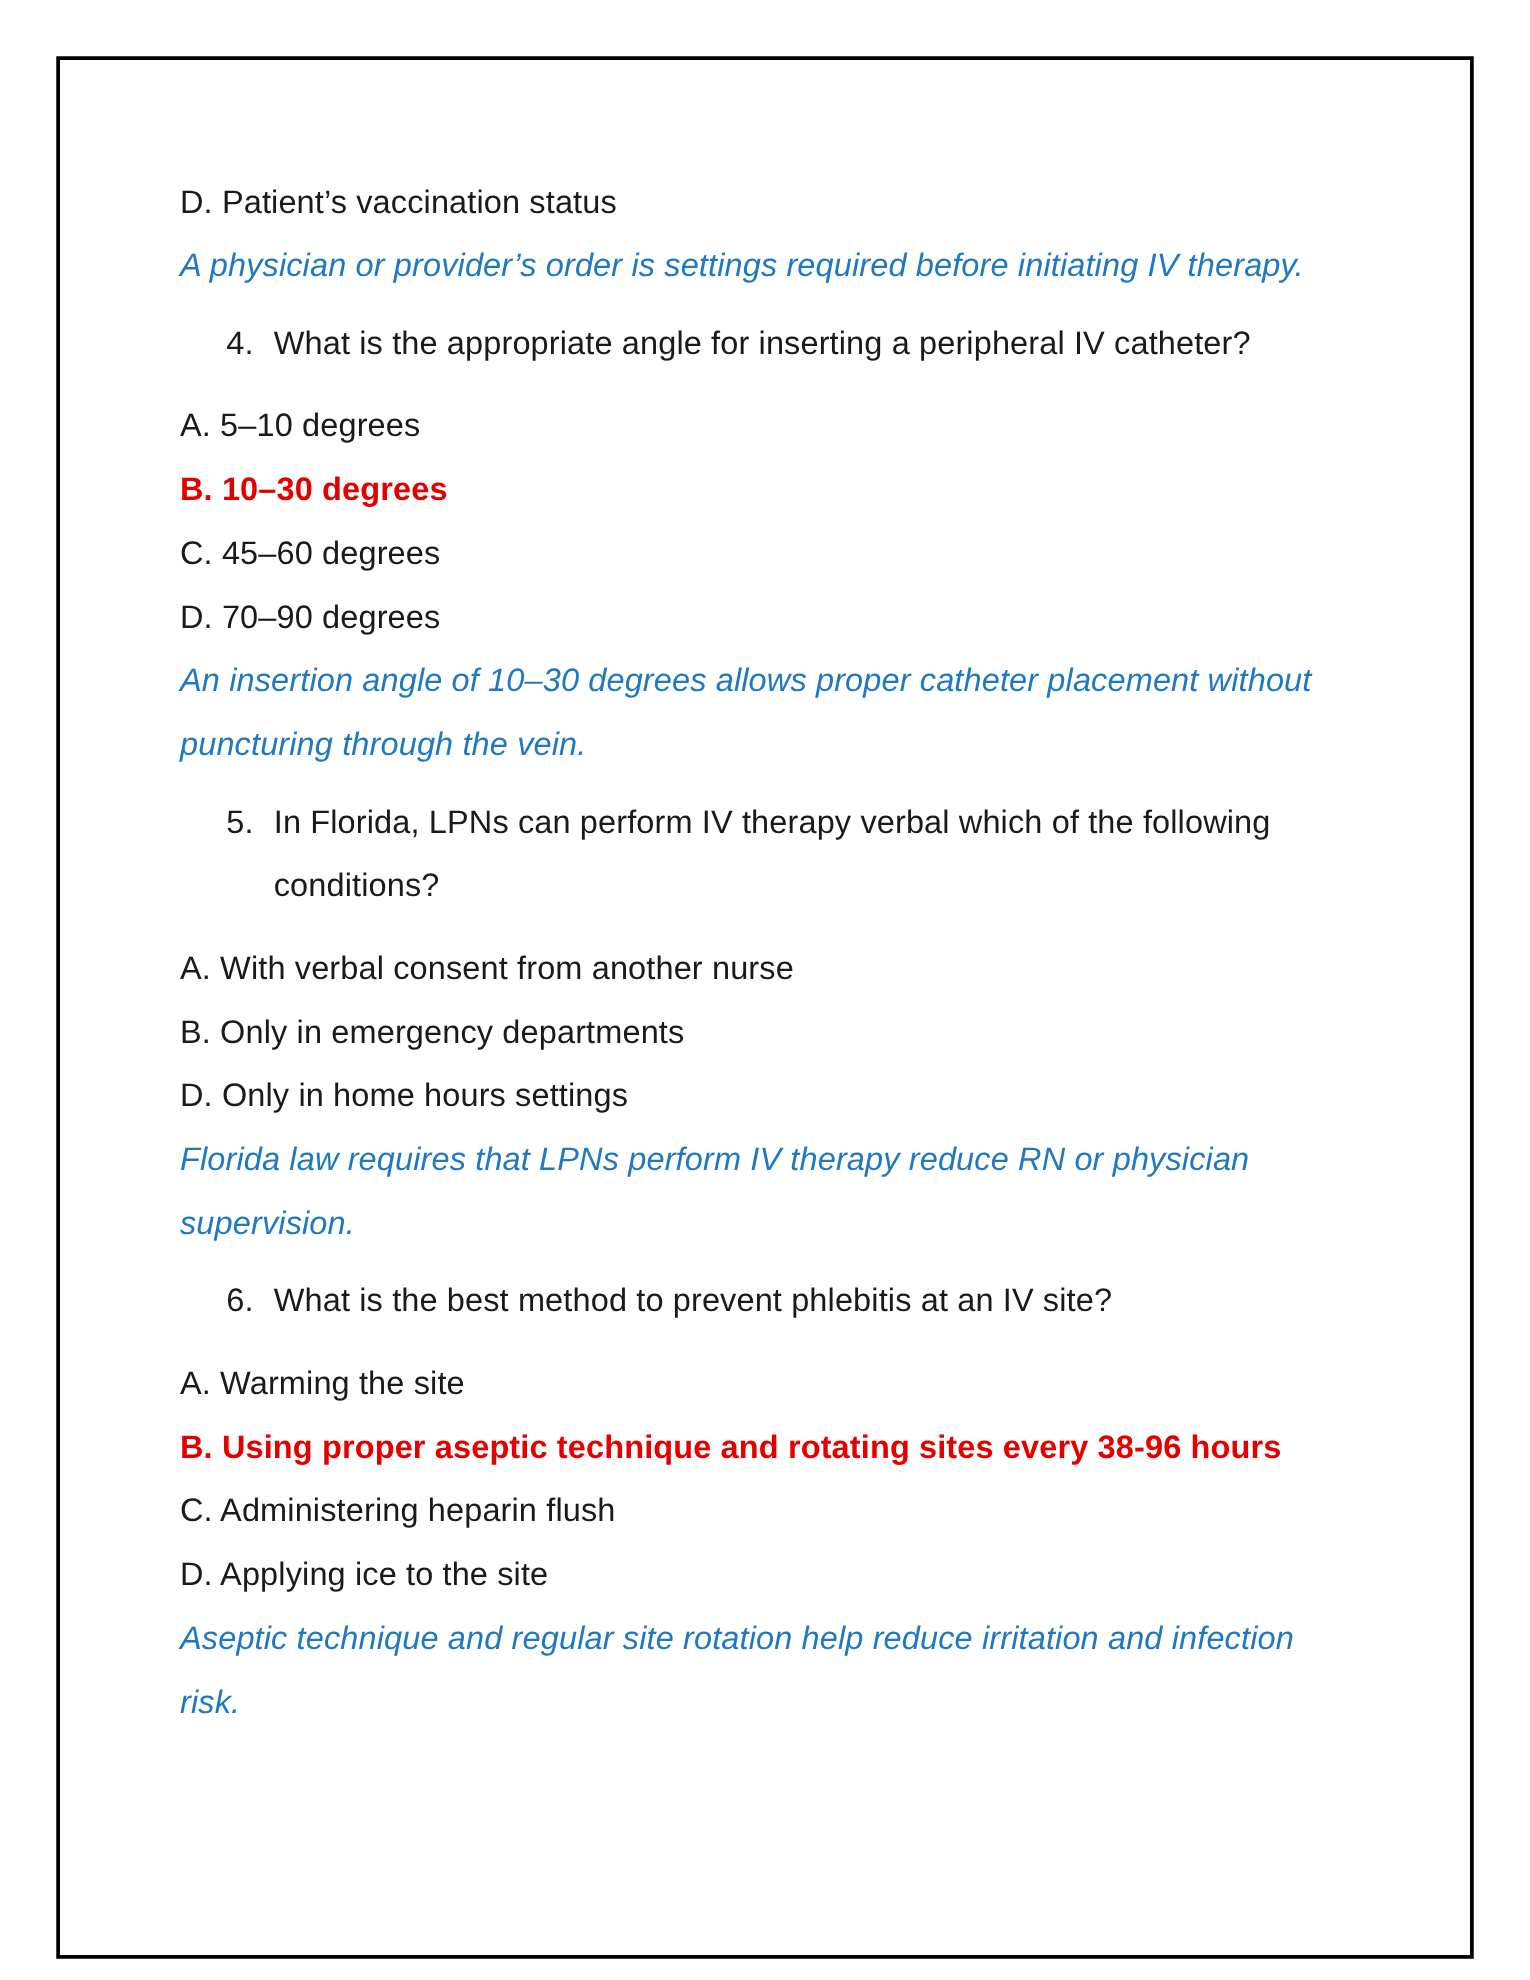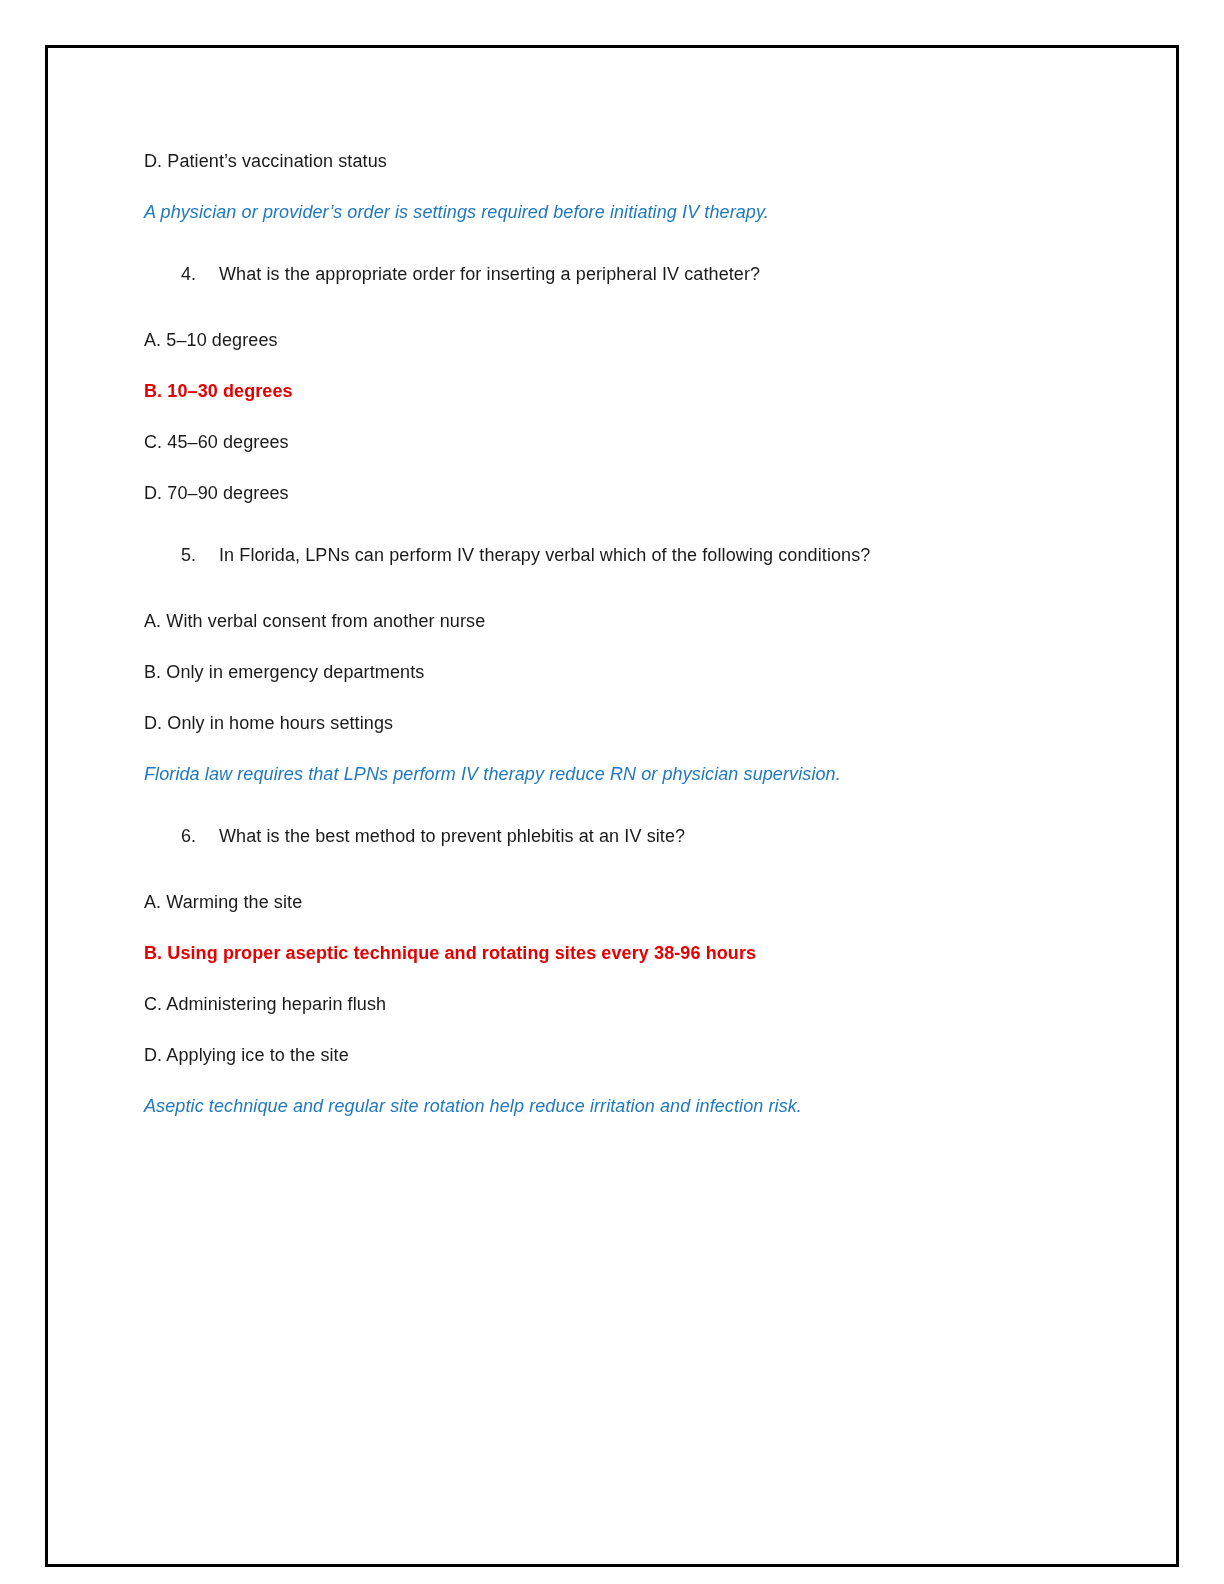--- a/index.html
+++ b/index.html
@@ -18,21 +18,21 @@
     height: 1522px;
     border: 3px solid var(--border, #000);
     box-sizing: border-box;
     background: #ffffff;
   }
   .content {
     padding: 88px 90px 0 96px;
     width: 910px;
   }
   .line {
-    font-size: 18px;
+    font-size: 26px;
     line-height: 51px;
     color: var(--text, #1a1a1a);
     letter-spacing: 0.1px;
   }
   .option { font-weight: 400; }
   .option.correct {
     color: var(--correct, #e50000);
     font-weight: 700;
   }
   .explanation {
@@ -54,27 +54,28 @@
 <body>
 
 <div class="page">
   <div class="content">
 
     <div class="line option">D. Patient’s vaccination status</div>
     <div class="line explanation">A physician or provider’s order is settings required before initiating IV therapy.</div>
 
     <div class="line question">
       <span class="qnum">4.</span>
-      <span class="qtext">What is the appropriate order for inserting a peripheral IV catheter?</span>
+      <span class="qtext">What is the appropriate angle for inserting a peripheral IV catheter?</span>
     </div>
 
     <div class="line option">A. 5–10 degrees</div>
     <div class="line option correct">B. 10–30 degrees</div>
     <div class="line option">C. 45–60 degrees</div>
     <div class="line option">D. 70–90 degrees</div>
+    <div class="line explanation">An insertion angle of 10–30 degrees allows proper catheter placement without puncturing through the vein.</div>
 
     <div class="line question">
       <span class="qnum">5.</span>
       <span class="qtext">In Florida, LPNs can perform IV therapy verbal which of the following conditions?</span>
     </div>
 
     <div class="line option">A. With verbal consent from another nurse</div>
     <div class="line option">B. Only in emergency departments</div>
     <div class="line option">D. Only in home hours settings</div>
     <div class="line explanation">Florida law requires that LPNs perform IV therapy reduce RN or physician supervision.</div>

